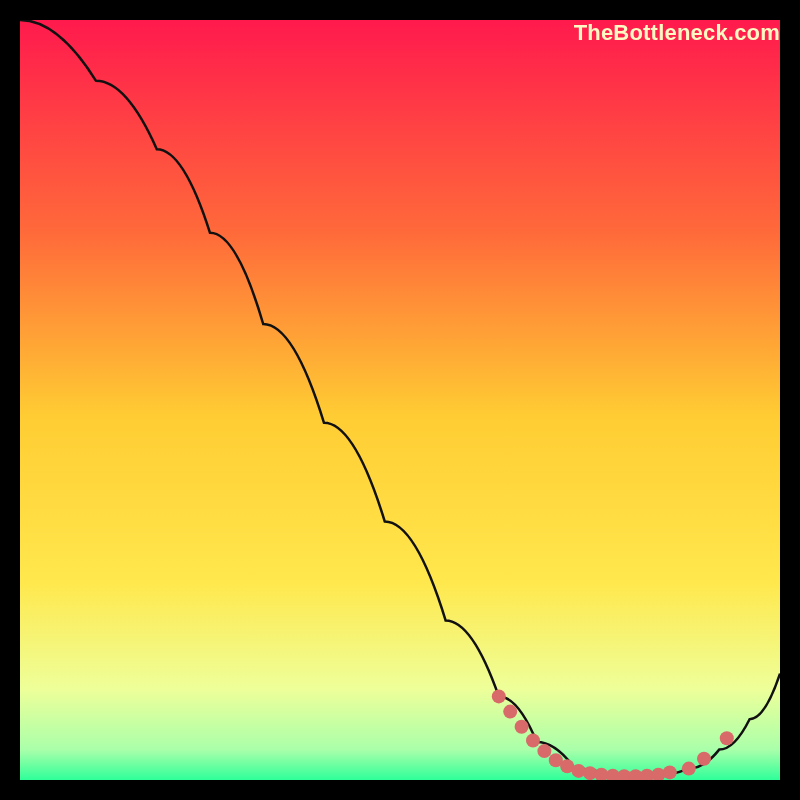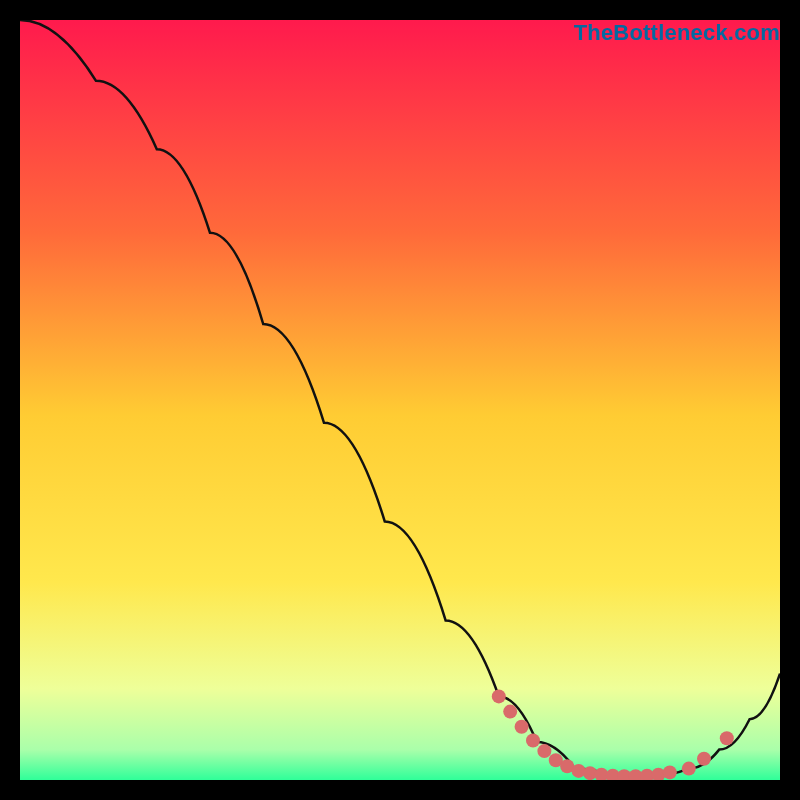--- a/index.html
+++ b/index.html
@@ -18,21 +18,21 @@
     height: 760px;
     background: #000;
   }
   .watermark {
     position: absolute;
     top: 0;
     right: 0;
     font-family: Arial, sans-serif;
     font-size: 22px;
     font-weight: bold;
-    color: #0369a1;
+    color: #fef9c3;
     letter-spacing: 0.2px;
   }
   svg {
     display: block;
   }
 </style>
 </head>
 <body>
 
 <div class="frame">

